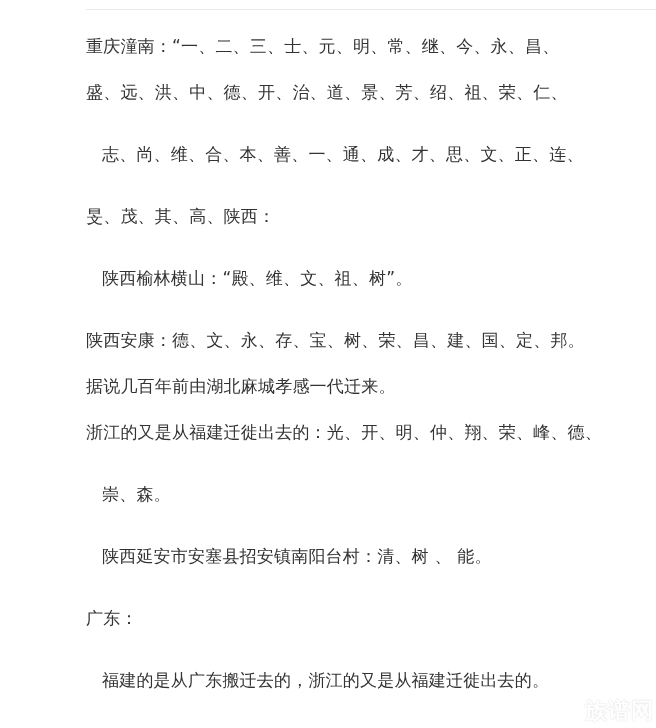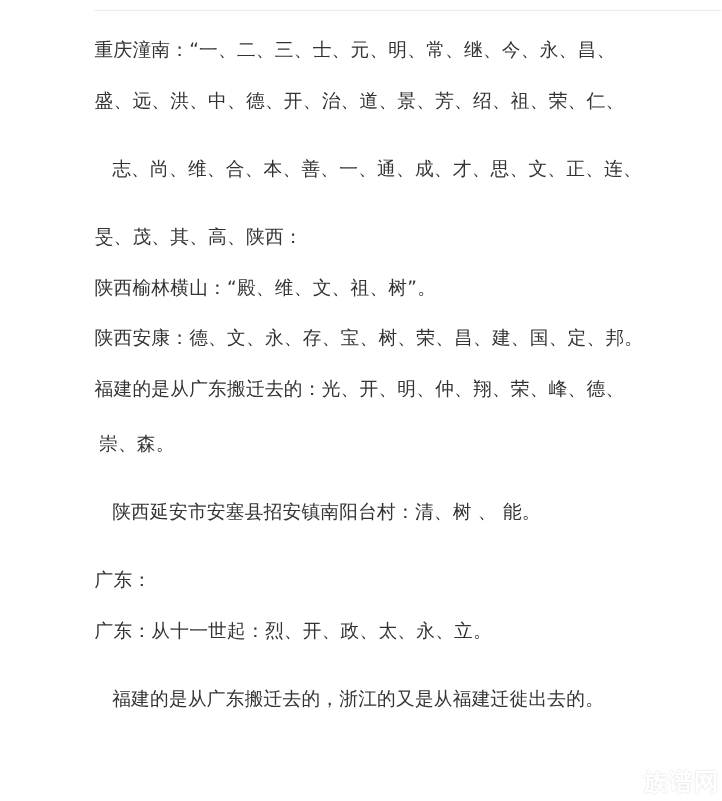--- a/index.html
+++ b/index.html
@@ -51,23 +51,23 @@
 </head>
 <body>
 
 <div class="top-rule"></div>
 
 <div class="article">
   <p class="line" style="margin:0">重庆潼南：“一、二、三、士、元、明、常、继、今、永、昌、</p>
   <p class="line" style="margin:0">盛、远、洪、中、德、开、治、道、景、芳、绍、祖、荣、仁、</p>
   <p class="line" style="margin:16px">志、尚、维、合、本、善、一、通、成、才、思、文、正、连、</p>
   <p class="line" style="margin:0">旻、茂、其、高、陕西：</p>
-  <p class="line" style="margin:0">陕西榆林横山：“殿、维、文、祖、树”。</p>
+  <p class="line" style="margin:16px">陕西榆林横山：“殿、维、文、祖、树”。</p>
   <p class="line" style="margin:0">陕西安康：德、文、永、存、宝、树、荣、昌、建、国、定、邦。</p>
-  <p class="line" style="margin:0">福建的是从广东搬迁去的：光、开、明、仲、翔、荣、峰、德、</p>
-  <p class="line" style="margin:4px">崇、森。</p>
+  <p class="line" style="margin:0">据说几百年前由湖北麻城孝感一代迁来。</p>
+  <p class="line" style="margin:0">浙江的又是从福建迁徙出去的：光、开、明、仲、翔、荣、峰、德、</p>
+  <p class="line" style="margin:16px">崇、森。</p>
   <p class="line" style="margin:16px">陕西延安市安塞县招安镇南阳台村：清、树 、 能。</p>
   <p class="line" style="margin:0">广东：</p>
-  <p class="line" style="margin:0">广东：从十一世起：烈、开、政、太、永、立。</p>
   <p class="line" style="margin:16px">福建的是从广东搬迁去的，浙江的又是从福建迁徙出去的。</p>
 </div>
 
 <div class="watermark">族谱网</div>
 
 </body></html>

